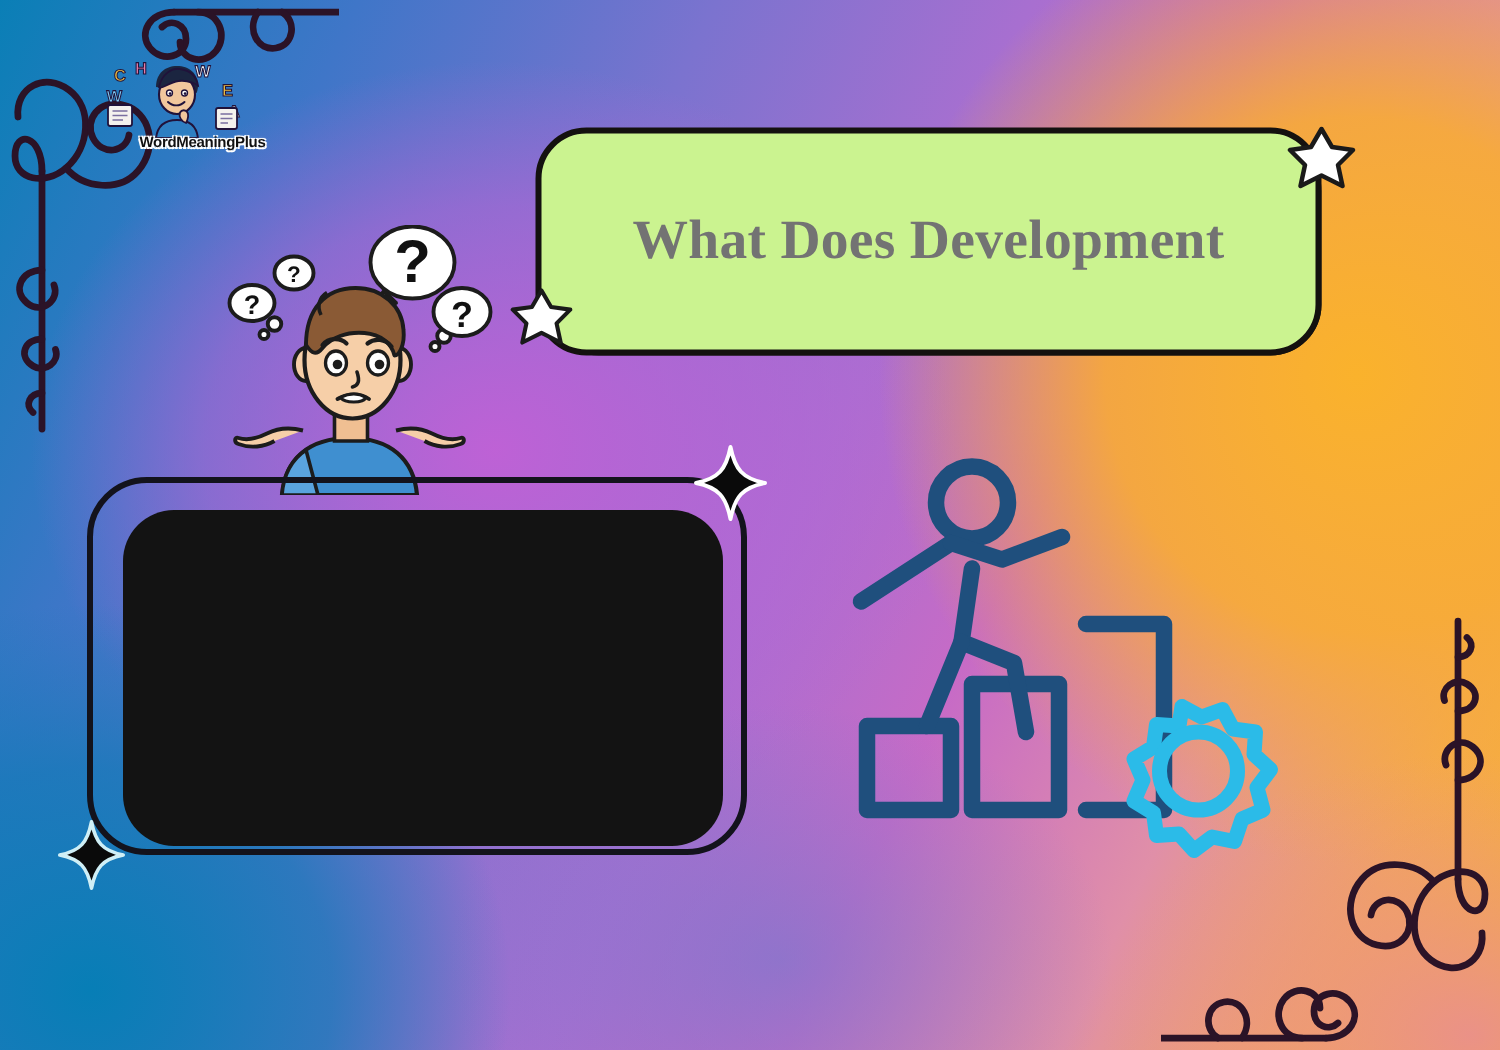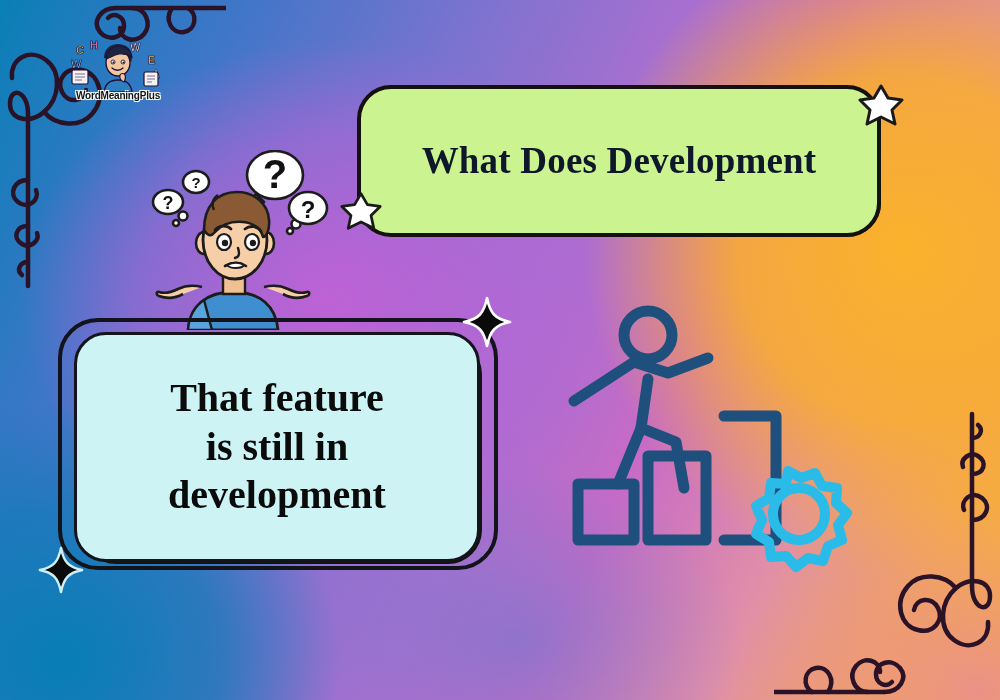--- a/index.html
+++ b/index.html
@@ -25,39 +25,39 @@
     background:radial-gradient(ellipse 300px 230px at 520px 640px,rgba(104,122,206,.55) 0%,rgba(104,122,206,0) 74%);}
 
   
   .flourish{position:absolute;}
   .flourish.tl{left:-4px;top:-6px;}
   .flourish.br{right:-4px;bottom:-6px;transform:rotate(180deg);}
 
   
   .logo{position:absolute;left:58px;top:38px;width:120px;height:72px;}
   .logo-art{position:absolute;left:10px;top:0;width:100px;height:54px;}
-  .logo-text{position:absolute;left:0;top:52px;width:120px;text-align:center;
+  .logo-text{position:absolute;left:17px;top:52px;width:120px;text-align:center;
     font-family:"Liberation Sans",sans-serif;font-weight:bold;font-size:10px;
     color:#111;letter-spacing:-.2px;
     text-shadow:-1px -1px 0 #fff,1px -1px 0 #fff,-1px 1px 0 #fff,1px 1px 0 #fff,0 0 2px #fff;}
 
   
   .man{position:absolute;left:128px;top:150px;width:210px;height:180px;}
 
   
   .stairs{position:absolute;left:556px;top:296px;width:320px;height:300px;}
 
   
   .card-green-shadow{position:absolute;left:365px;top:93px;width:516px;height:144px;
     background:#141414;border-radius:34px;}
   .card-green{position:absolute;left:357px;top:85px;width:516px;height:144px;
     background:#cbf390;border:4px solid #14110f;border-radius:34px;
     display:flex;align-items:center;justify-content:center;}
   .card-green .title{
-    font-family:"Liberation Serif",serif;font-weight:bold;color:#0f172a;
+    font-family:"Liberation Serif",serif;font-weight:bold;color:#737373;
     font-size:37px;line-height:1.22;text-align:center;letter-spacing:.2px;
     padding:0 14px;}
 
   
   .card-cyan-frame{position:absolute;left:58px;top:318px;width:432px;height:244px;
     border:4px solid #13131c;border-radius:40px;background:transparent;}
   .card-cyan-shadow{position:absolute;left:82px;top:340px;width:400px;height:224px;
     background:#131313;border-radius:34px;}
   .card-cyan{position:absolute;left:74px;top:332px;width:400px;height:224px;
     background:#cdf3f5;border:3px solid #14141c;border-radius:32px;
@@ -209,27 +209,20 @@
 
   <div class="card-green-shadow"></div>
   <div class="card-green">
     <div class="title">
       <span>What Does Development</span><br>
     </div>
   </div>
 
   <div class="card-cyan-frame"></div>
   <div class="card-cyan-shadow"></div>
-  <div class="card-cyan">
-    <div class="quote">
-      <span>That feature</span><br>
-      <span>is still in</span><br>
-      <span>development</span>
-    </div>
-  </div>
 
   <svg class="spark" style="left:858px;top:82px;" width="46" height="46" viewBox="0 0 46 46">
     <path d="M23 4 l7 12 14 2 -10 10 3 14 -14 -7 -14 7 3 -14 -10 -10 14 -2 z" fill="#ffffff" stroke="#1a1a1a" stroke-width="3" stroke-linejoin="round"></path>
   </svg>
 
   <svg class="spark" style="left:340px;top:190px;" width="42" height="42" viewBox="0 0 46 46">
     <path d="M23 4 l7 12 14 2 -10 10 3 14 -14 -7 -14 7 3 -14 -10 -10 14 -2 z" fill="#ffffff" stroke="#1a1a1a" stroke-width="3" stroke-linejoin="round"></path>
   </svg>
 
   <svg class="spark" style="left:462px;top:296px;" width="50" height="52" viewBox="0 0 50 52">

